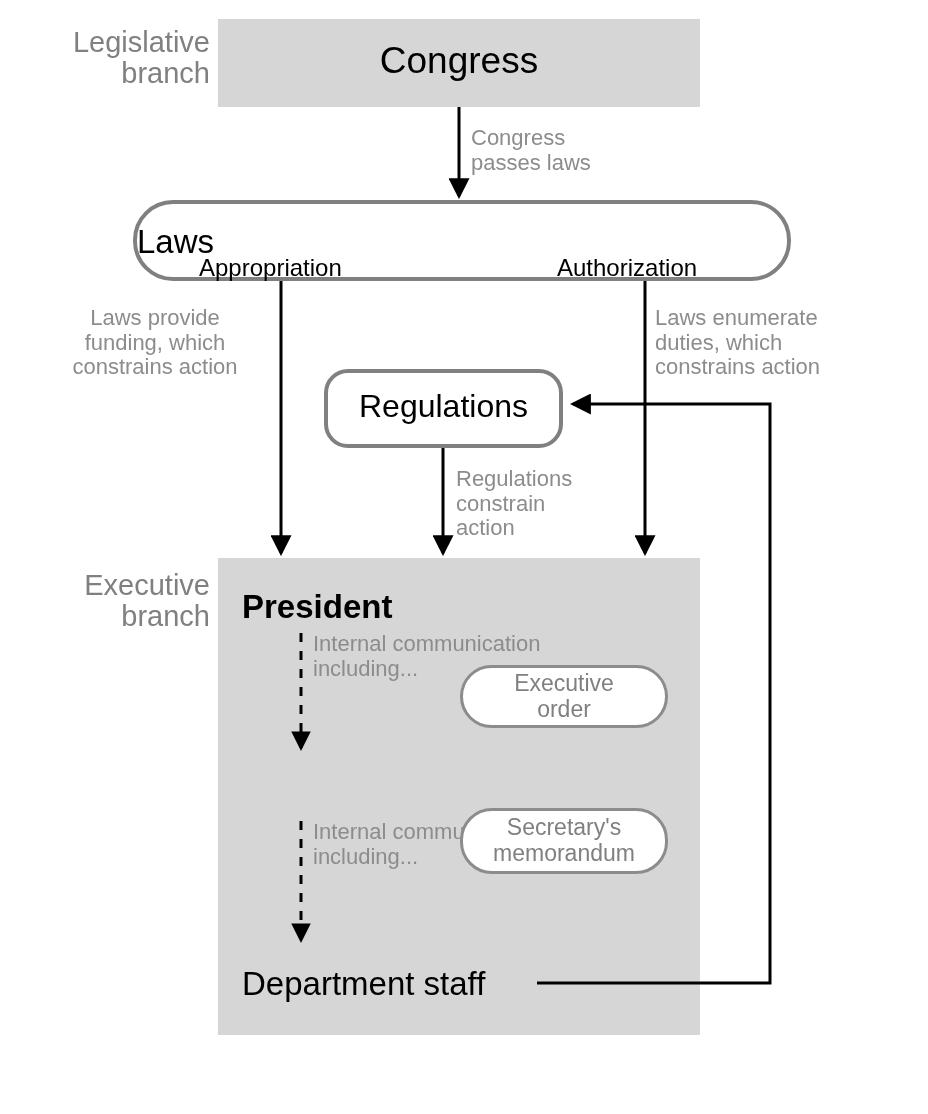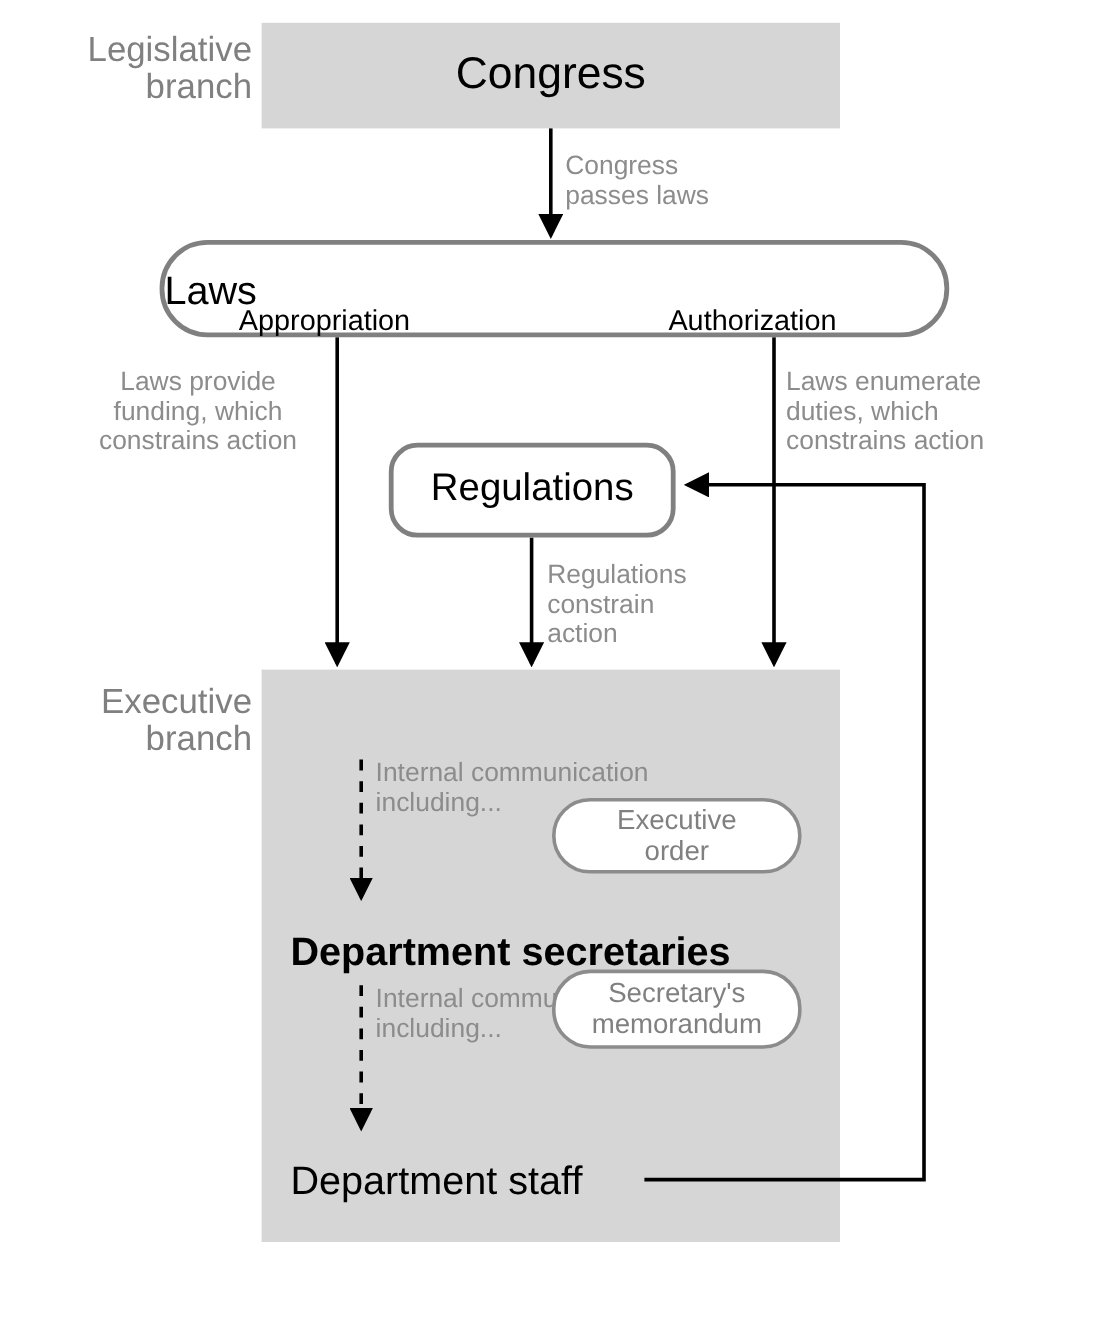--- a/index.html
+++ b/index.html
@@ -148,40 +148,40 @@
     <div class="laws-sub" style="left:62px;">Appropriation</div>
     <div class="laws-sub" style="left:420px;">Authorization</div>
   </div>
 
   <div id="regulations-box"></div>
   <div class="node-text" style="left:324px; top:388px; width:239px; text-align:center; font-size:32px;">Regulations</div>
 
   <div class="edge-label" style="left:471px; top:126px;">Congress
 passes laws</div>
 
-  <div class="edge-label" style="left:58px; top:306px; width:214px; text-align:center;">Laws provide
+  <div class="edge-label" style="left:48px; top:306px; width:214px; text-align:center;">Laws provide
 funding, which
 constrains action</div>
 
   <div class="edge-label" style="left:655px; top:306px; width:230px;">Laws enumerate
 duties, which
 constrains action</div>
 
   <div class="edge-label" style="left:456px; top:467px;">Regulations
 constrain
 action</div>
 
+  <div class="node-text" style="left:242px; top:588px; font-size:33px; font-weight:bold;">President</div>
 
   <div class="edge-label" style="left:313px; top:632px;">Internal communication
 including...</div>
 
   <div class="pill" style="left:460px; top:665px; width:208px; height:63px;">Executive
 order</div>
 
-  <div class="node-text" style="left:242px; top:774px; font-size:33px; font-weight:bold;">Department secretaries</div>
 
   <div class="edge-label" style="left:313px; top:820px;">Internal communication
 including...</div>
 
   <div class="pill" style="left:460px; top:808px; width:208px; height:66px;">Secretary's
 memorandum</div>
 
   <div class="node-text" style="left:242px; top:965px; font-size:33px;">Department staff</div>
 
 

